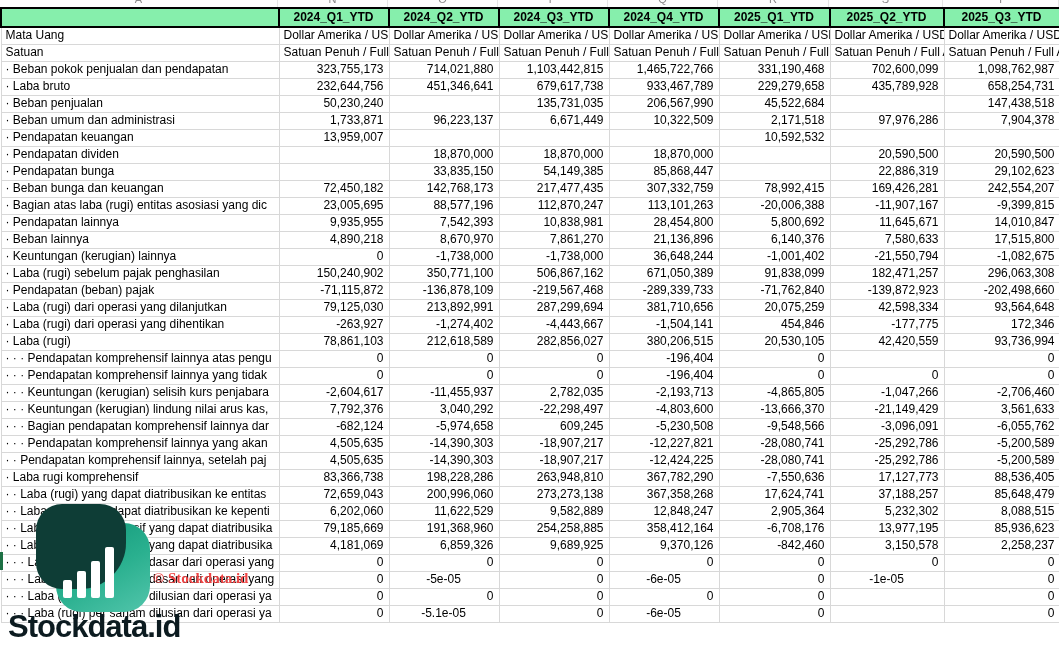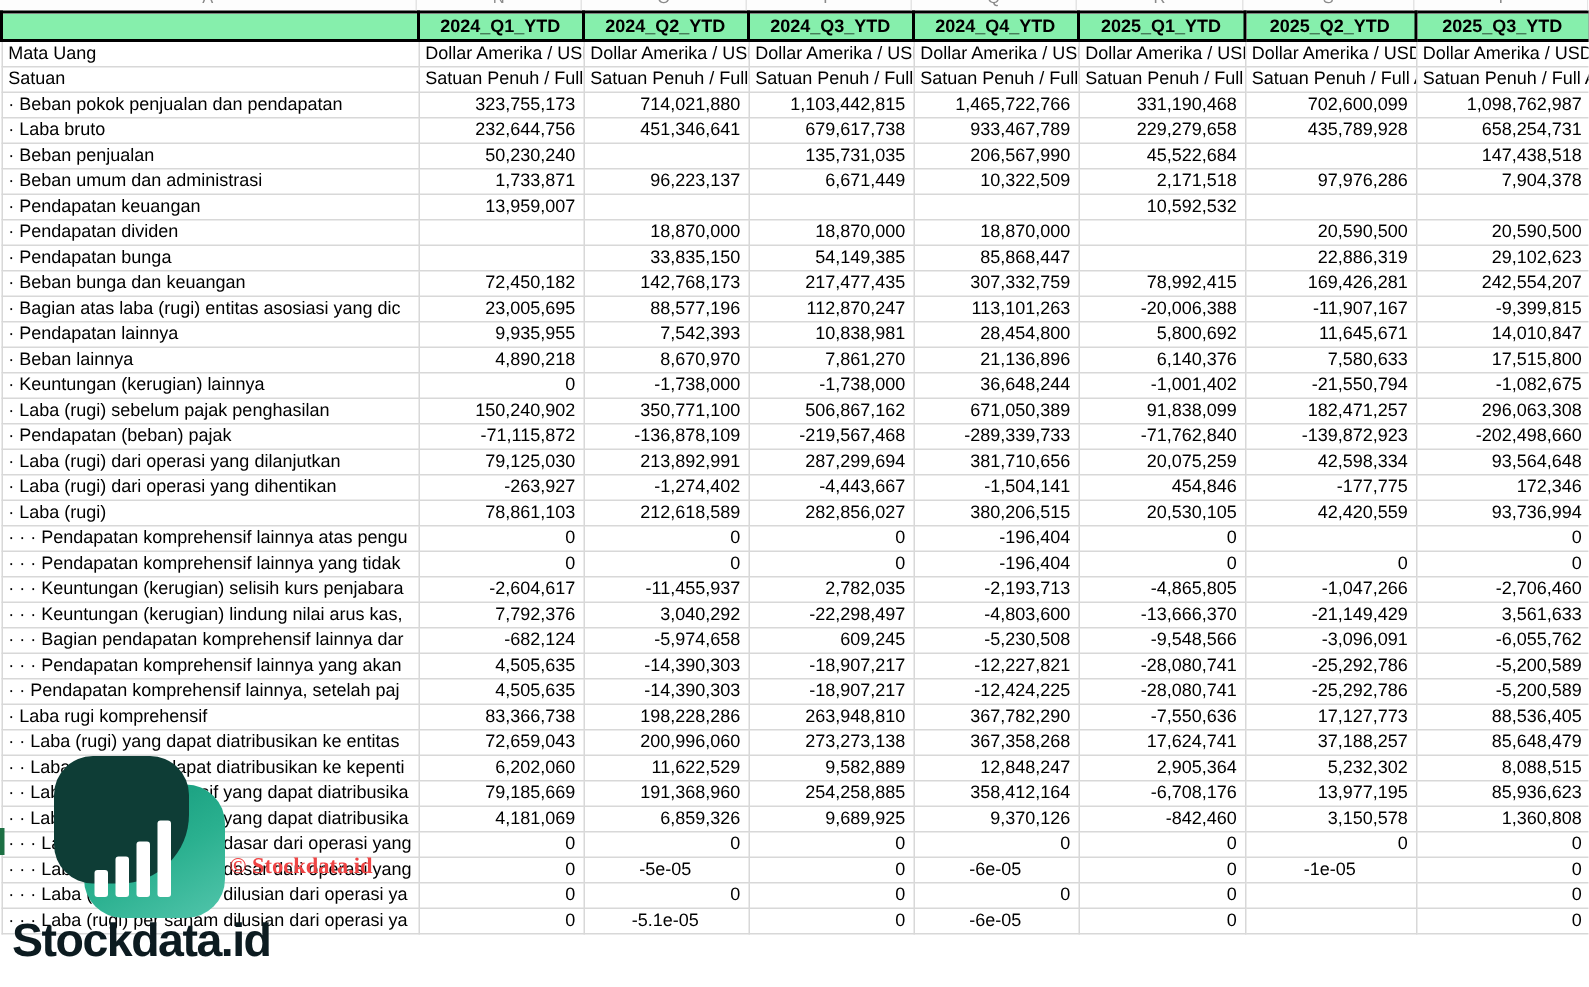--- a/index.html
+++ b/index.html
@@ -403,21 +403,21 @@
           <td class="num">85,936,623</td>
         </tr>
         <tr>
           <td class="label">· · Laba rugi komprehensif yang dapat diatribusika</td>
           <td class="num">4,181,069</td>
           <td class="num">6,859,326</td>
           <td class="num">9,689,925</td>
           <td class="num">9,370,126</td>
           <td class="num neg">-842,460</td>
           <td class="num">3,150,578</td>
-          <td class="num">1,360,808</td>
+          <td class="num">2,258,237</td>
         </tr>
         <tr>
           <td class="label">· · · Laba (rugi) per saham dasar dari operasi yang</td>
           <td class="num">0</td>
           <td class="num">0</td>
           <td class="num">0</td>
           <td class="num">0</td>
           <td class="num">0</td>
           <td class="num">0</td>
           <td class="num">0</td>

